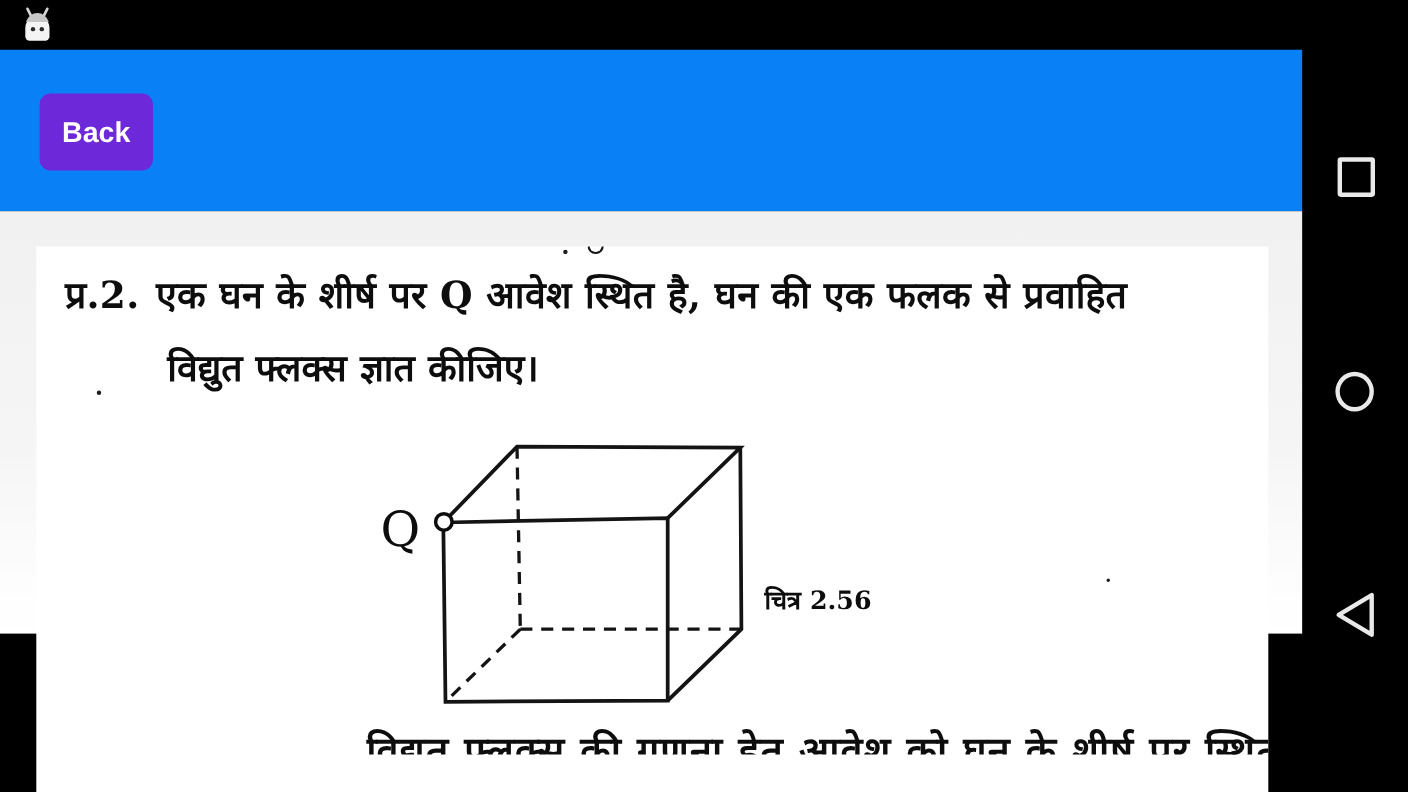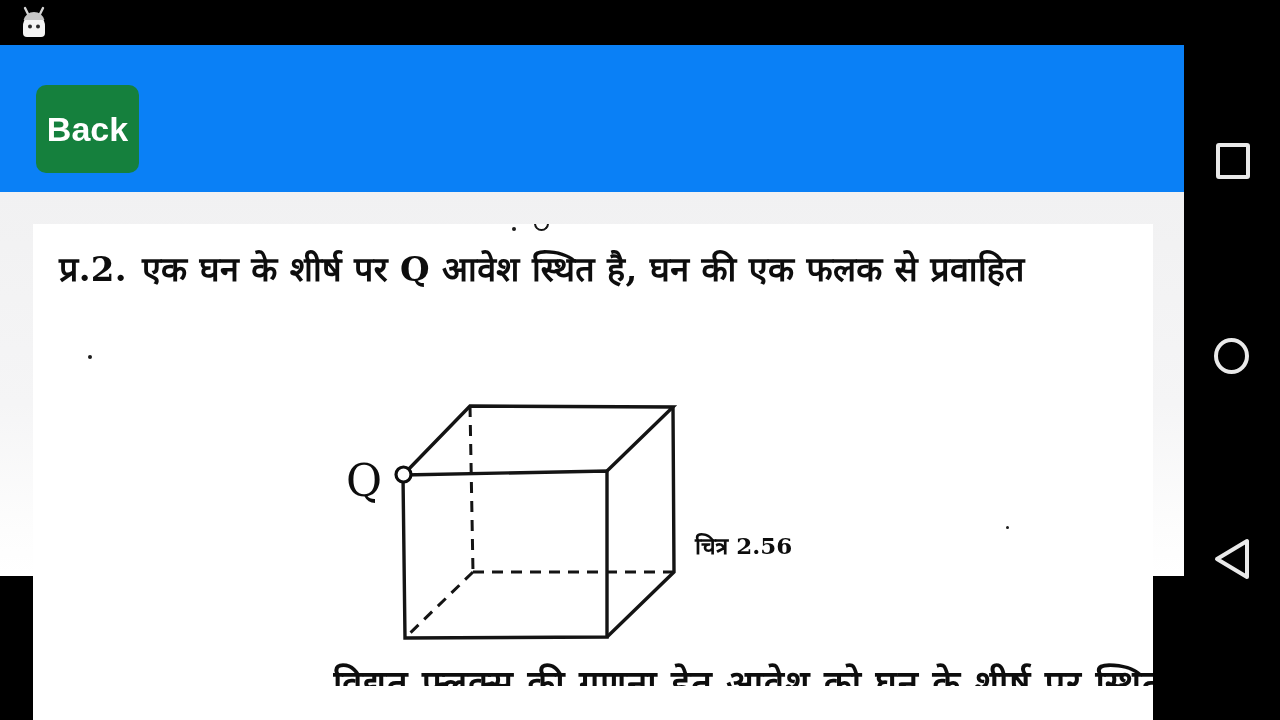--- a/index.html
+++ b/index.html
@@ -10,23 +10,23 @@
   }
   
   .status-bar{position:absolute;left:0;top:0;width:1280px;height:45px;background:#000;z-index:6;}
   .robot-icon{position:absolute;left:20px;top:5px;}
   .status-right{position:absolute;right:108px;top:0;height:45px;display:flex;align-items:center;gap:11px;}
   .time{color:#f4f4f4;font-size:30px;letter-spacing:0.5px;display:flex;align-items:baseline;gap:6px;}
   .time .period{font-size:19px;letter-spacing:1px;}
   
   .app-header{position:absolute;left:0;top:45px;width:1184px;height:147px;background:#0a80f6;}
   .back-btn{
-    position:absolute;left:36px;top:40px;width:103px;height:88px;
-    background:#15803d;border:none;border-radius:10px;cursor:pointer;
-    color:#fff;font-size:34px;font-weight:bold;font-family:"Liberation Sans",sans-serif;
+    position:absolute;left:36px;top:40px;width:103px;height:70px;
+    background:#6d28d9;border:none;border-radius:10px;cursor:pointer;
+    color:#fff;font-size:26px;font-weight:bold;font-family:"Liberation Sans",sans-serif;
     display:flex;align-items:center;justify-content:center;
   }
   
   .content{
     position:absolute;left:0;top:192px;width:1184px;height:384px;
     background:linear-gradient(180deg,#f1f1f2 0%,#f5f5f6 55%,#fdfdfd 88%,#ffffff 100%);
   }
   .doc-page{
     position:absolute;left:33px;top:32px;width:1120px;height:496px;
     background:#ffffff;overflow:hidden;
@@ -78,20 +78,21 @@
   </button>
 </div>
 
 <div class="content">
   <div class="doc-page">
 
     <div class="q-line1 hindi">
       <span>प्र.2.</span>
       <span>एक घन के शीर्ष पर Q आवेश स्थित है, घन की एक फलक से प्रवाहित</span>
     </div>
+    <div class="q-line2 hindi">विद्युत फ्लक्स ज्ञात कीजिए।</div>
 
     <svg class="figure-svg" width="380" height="266" viewBox="333 392 380 266">
 
       <path d="M403,475 L607,471 L607,637 L405,638 Z" fill="none" stroke="#141414" stroke-width="3.4"></path>
       <path d="M403,475 L470,406 L673,407 L607,471" fill="none" stroke="#141414" stroke-width="3.4"></path>
       <path d="M673,407 L674,572 L607,637" fill="none" stroke="#141414" stroke-width="3.4"></path>
 
       <path d="M470,406 L473,572 M473,572 L674,572 M473,572 L405,638" fill="none" stroke="#141414" stroke-width="3" stroke-dasharray="11 8"></path>
 
       <circle cx="403.5" cy="474.5" r="7.5" fill="#ffffff" stroke="#0d0d0d" stroke-width="3.2"></circle>

